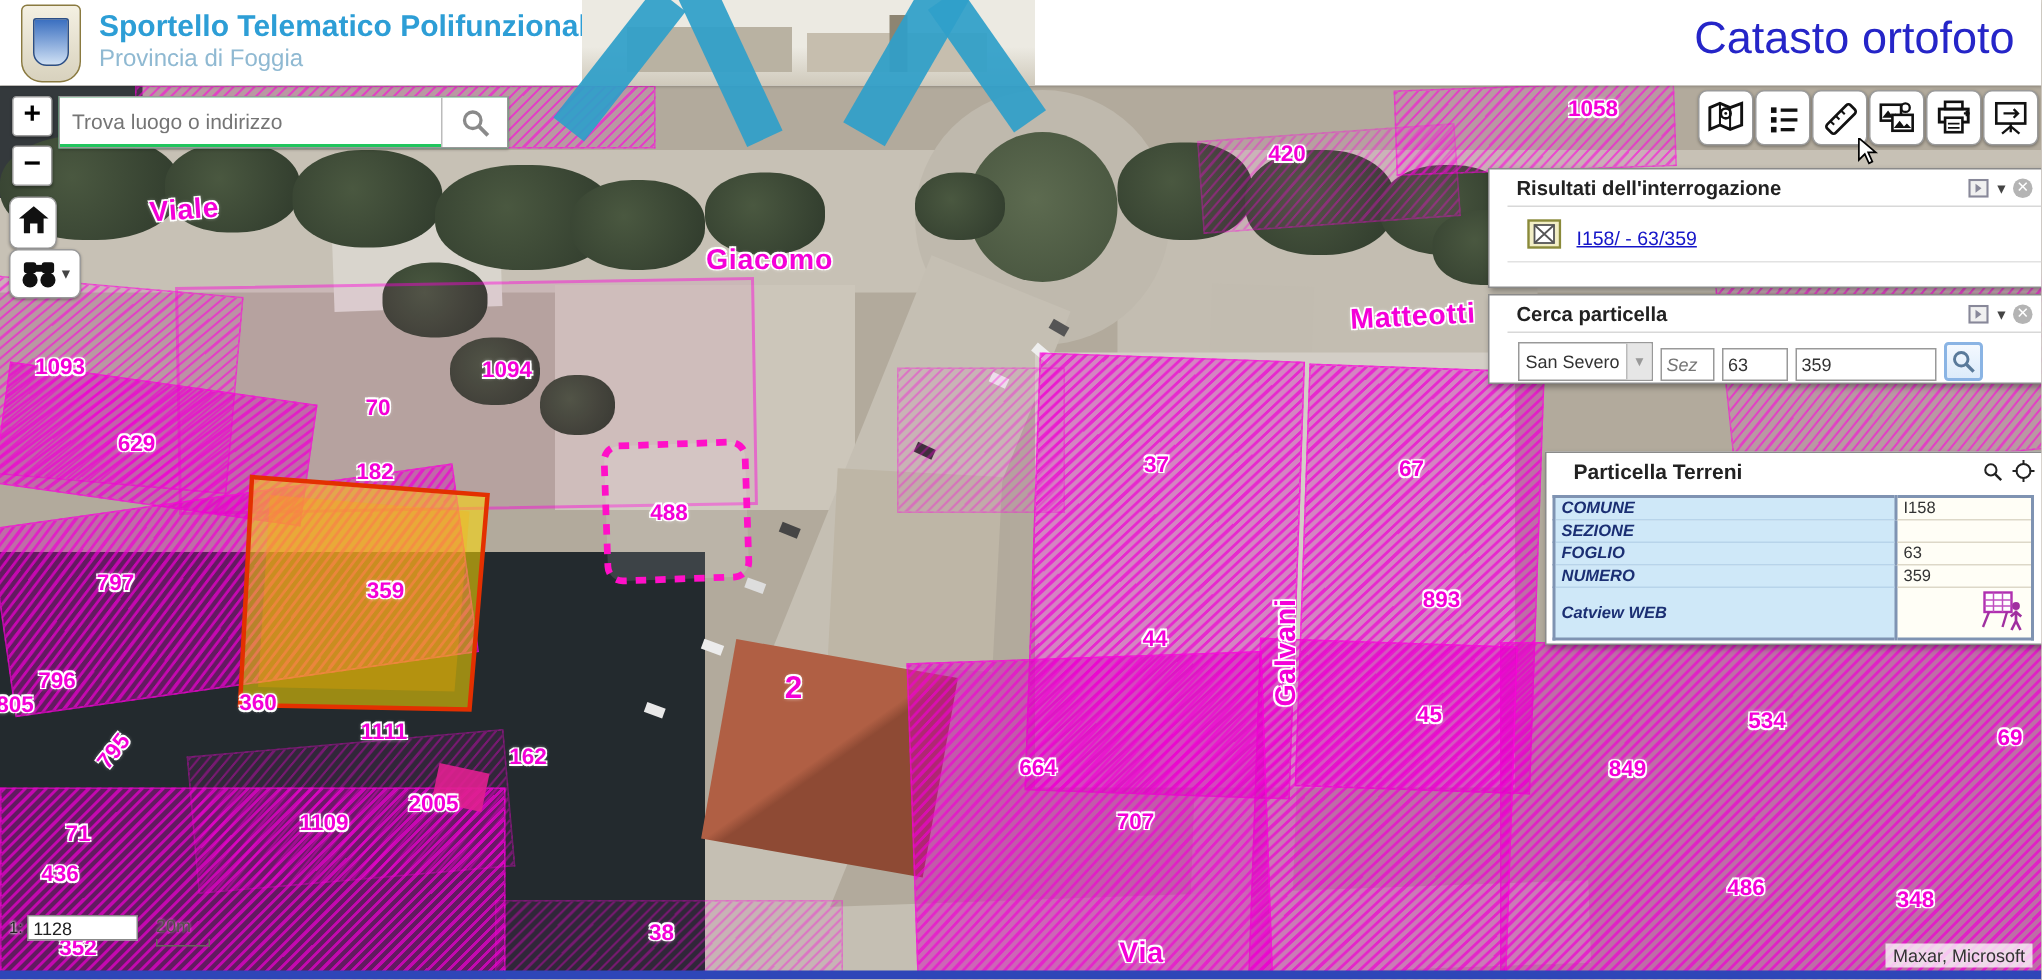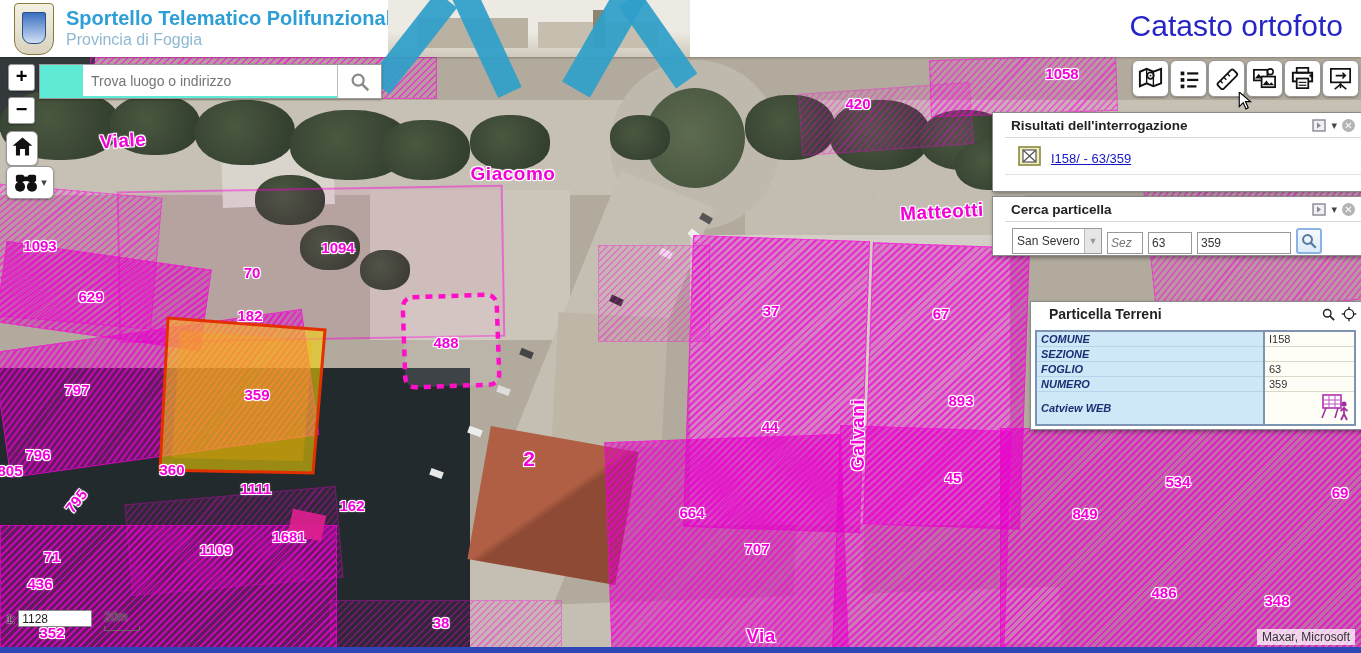--- a/index.html
+++ b/index.html
@@ -38,22 +38,22 @@
   .parcel-label{font-size:15px;}
   .street-label{font-size:19px;letter-spacing:.5px;}
 
   
   .ctl{position:absolute;z-index:20;background:#fff;border:1px solid #9a9a9a;text-align:center;
        box-shadow:0 1px 2px rgba(0,0,0,.3);cursor:pointer;}
   #zoom-in,#zoom-out{left:8px;width:25px;height:25px;font-size:20px;font-weight:bold;line-height:23px;border-radius:3px;}
   #zoom-in{top:64px;} #zoom-out{top:97px;}
   #home-btn{left:6px;top:131px;width:30px;height:30px;border-radius:6px;padding-top:3px;}
   #find-btn{left:6px;top:166px;width:46px;height:31px;border-radius:6px;display:flex;align-items:center;justify-content:center;gap:2px;}
-  #searchbar{position:absolute;left:39px;top:64px;z-index:20;display:flex;background:#5eead4;border:1px solid #9a9a9a;
-       box-shadow:0 1px 2px rgba(0,0,0,.3);padding-left:43px;}
+  #searchbar{position:absolute;left:39px;top:64px;z-index:20;display:flex;background:#22c55e;border:1px solid #9a9a9a;
+       box-shadow:0 1px 2px rgba(0,0,0,.3);}
   #search-input{width:238px;height:31px;border:0;outline:none;padding:0 8px;font-size:14px;color:#444;font-family:"Liberation Sans",sans-serif;}
   #search-go{width:44px;height:33px;border:0;border-left:1px solid #bbb;background:#fff;cursor:pointer;padding-top:4px;}
   #toolbar{position:absolute;right:2px;top:60px;z-index:20;display:flex;gap:1px;}
   .tool-btn{width:35px;height:35px;background:#fff;border:1px solid #9a9a9a;border-radius:6px;cursor:pointer;
        display:flex;align-items:center;justify-content:center;box-shadow:0 1px 2px rgba(0,0,0,.3);}
 
   
   .panel{position:absolute;z-index:22;background:#fff;border:1px solid #8a8a8a;box-shadow:1px 2px 4px rgba(0,0,0,.35);padding-left:12px;}
   .panel-head{height:24px;display:flex;align-items:center;padding:0 6px;border-bottom:1px solid #d8d8d8;}
   .panel-title{font-size:13.5px;font-weight:bold;color:#222;flex:1;}
@@ -187,21 +187,21 @@
         <span class="parcel-label" style="left: 77px; top: 389px; transform: translate(-50%, -50%);">797</span>
         <span class="parcel-label" style="left: 38px; top: 454px; transform: translate(-50%, -50%);">796</span>
         <span class="parcel-label" style="left: 10px; top: 470px; transform: translate(-50%, -50%);">805</span>
         <span class="parcel-label" style="left: 76px; top: 501px; transform: translate(-50%, -50%) rotate(-52deg);">795</span>
         <span class="parcel-label" style="left: 961px; top: 400px; transform: translate(-50%, -50%);">893</span>
         <span class="parcel-label" style="left: 770px; top: 426px; transform: translate(-50%, -50%);">44</span>
         <span class="parcel-label" style="left: 172px; top: 469px; transform: translate(-50%, -50%);">360</span>
         <span class="parcel-label" style="left: 256px; top: 488px; transform: translate(-50%, -50%);">1111</span>
         <span class="parcel-label" style="left: 352px; top: 505px; transform: translate(-50%, -50%);">162</span>
         <span class="parcel-label" style="left: 529px; top: 459px; transform: translate(-50%, -50%); font-size: 21px;">2</span>
-        <span class="parcel-label" style="left: 289px; top: 536px; transform: translate(-50%, -50%);">1681</span>
+        <span class="parcel-label" style="left: 289px; top: 536px; transform: translate(-50%, -50%);">2005</span>
         <span class="parcel-label" style="left: 216px; top: 549px; transform: translate(-50%, -50%);">1109</span>
         <span class="parcel-label" style="left: 953px; top: 477px; transform: translate(-50%, -50%);">45</span>
         <span class="parcel-label" style="left: 692px; top: 512px; transform: translate(-50%, -50%);">664</span>
         <span class="parcel-label" style="left: 1085px; top: 513px; transform: translate(-50%, -50%);">849</span>
         <span class="parcel-label" style="left: 1178px; top: 481px; transform: translate(-50%, -50%);">534</span>
         <span class="parcel-label" style="left: 1340px; top: 492px; transform: translate(-50%, -50%);">69</span>
         <span class="parcel-label" style="left: 52px; top: 556px; transform: translate(-50%, -50%);">71</span>
         <span class="parcel-label" style="left: 40px; top: 583px; transform: translate(-50%, -50%);">436</span>
         <span class="parcel-label" style="left: 1164px; top: 592px; transform: translate(-50%, -50%);">486</span>
         <span class="parcel-label" style="left: 1277px; top: 600px; transform: translate(-50%, -50%);">348</span>

